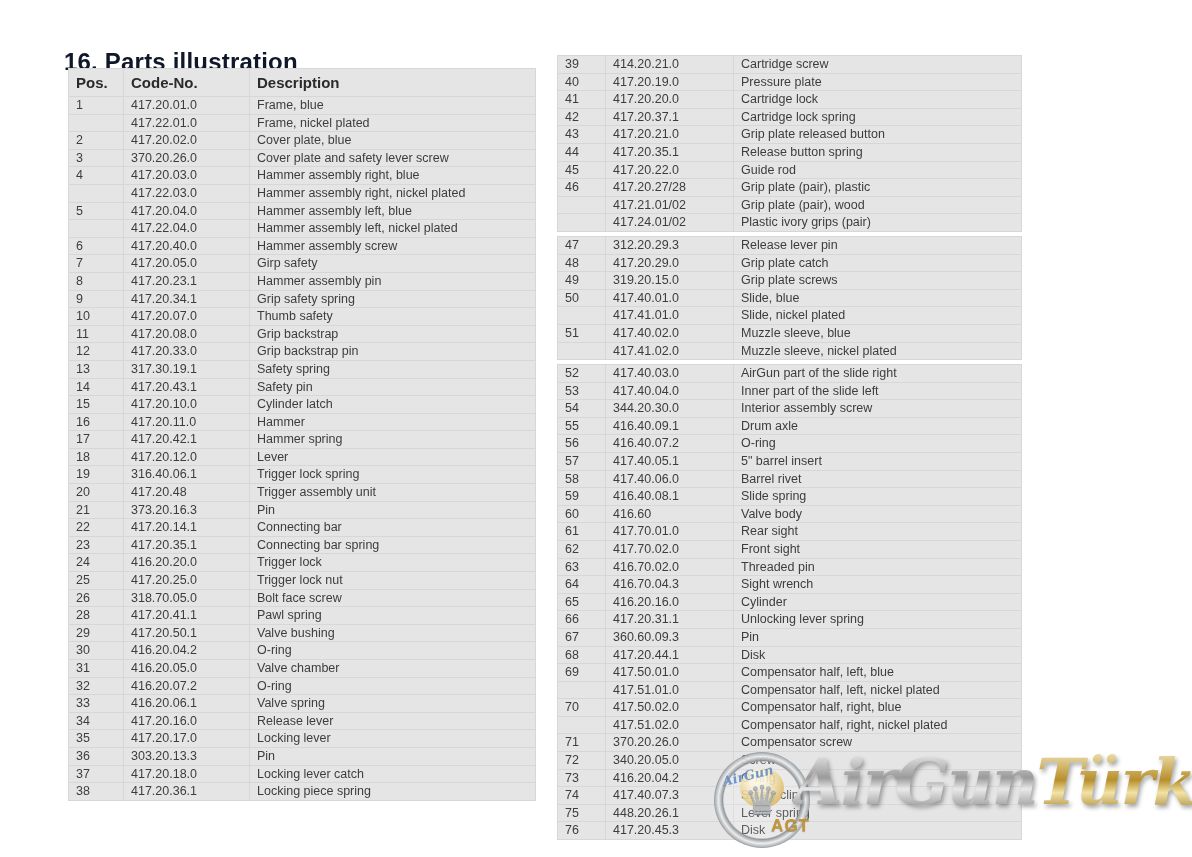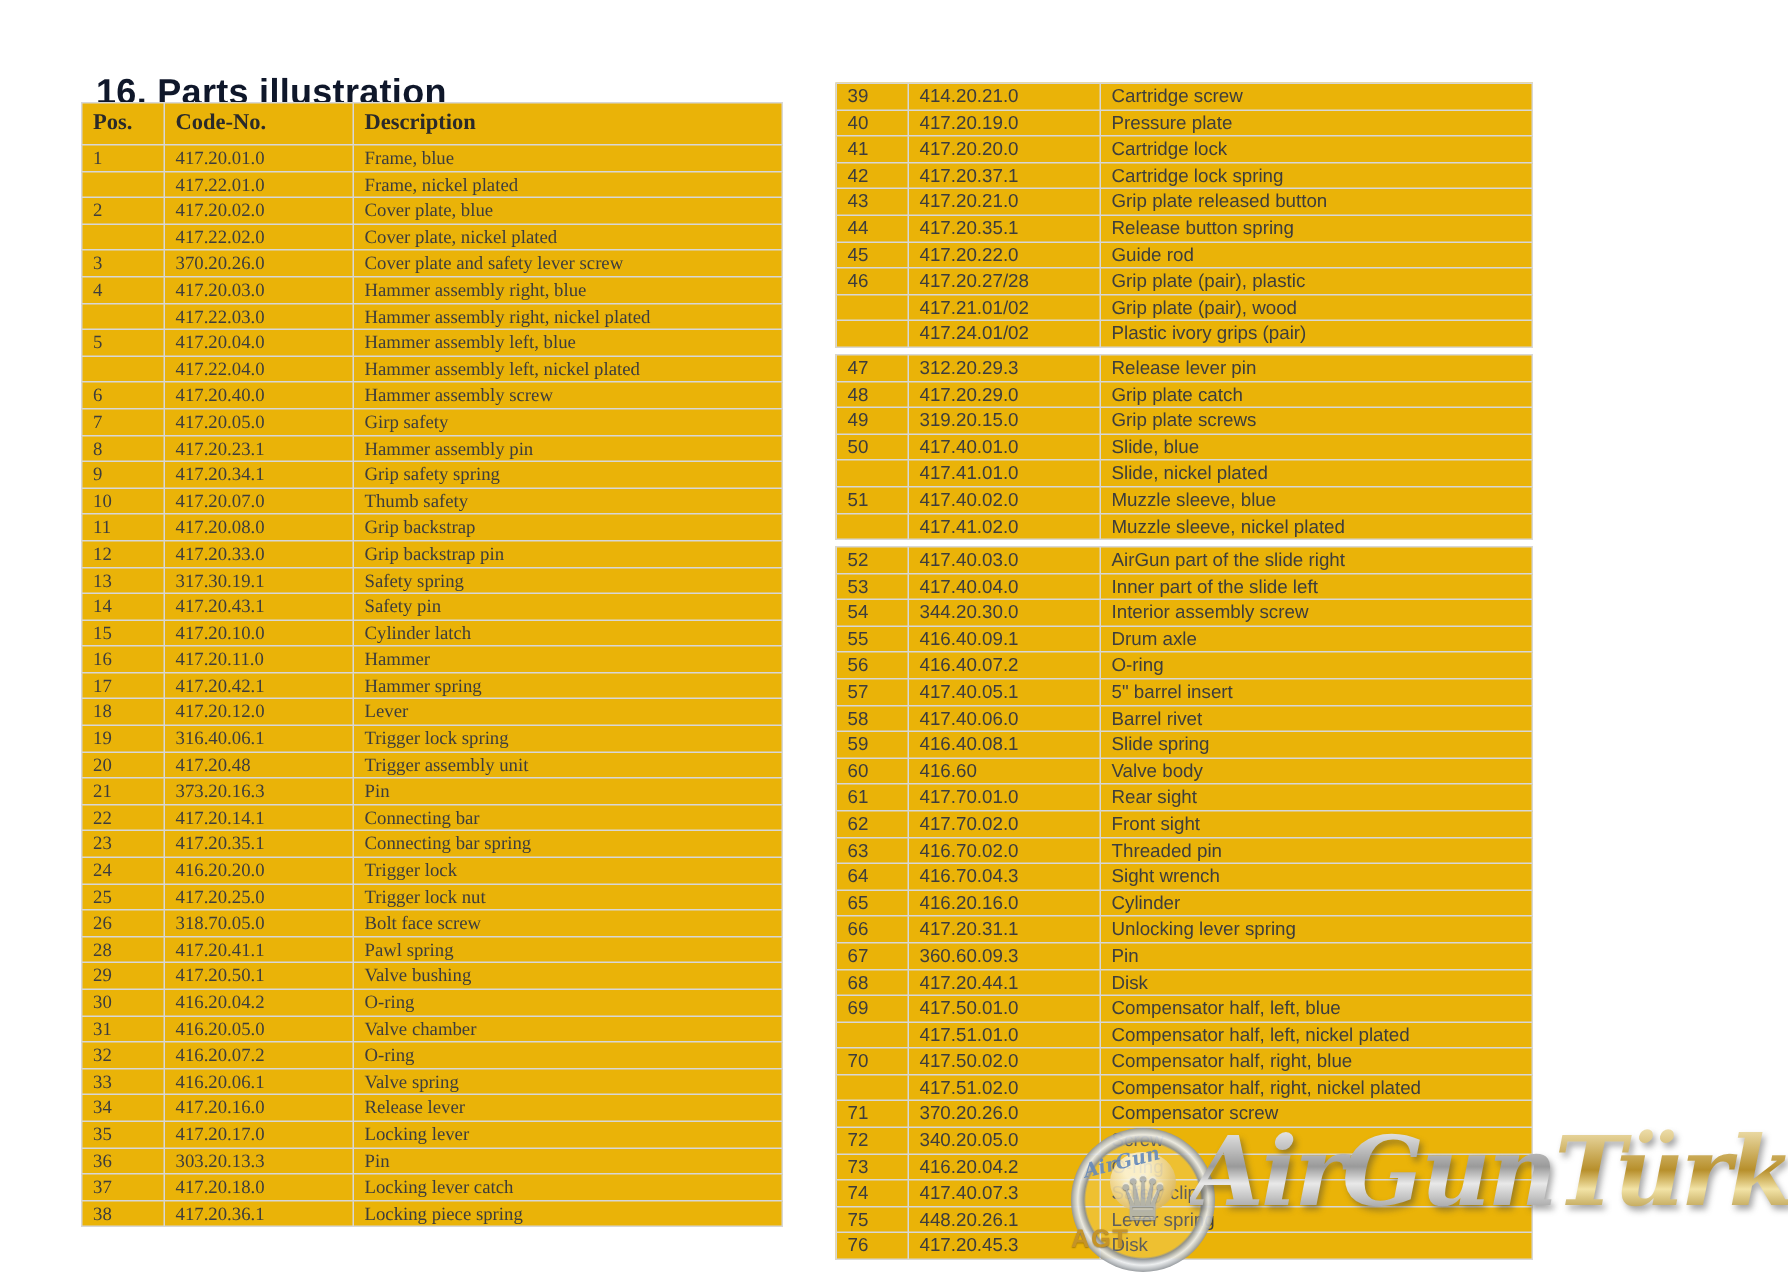--- a/index.html
+++ b/index.html
@@ -13,42 +13,42 @@
   }
   .page-title {
     position:absolute; left:64px; top:32px;
     font-size:24px; font-weight:bold; color:#0f172a;
     letter-spacing:0.2px;
   }
   table.parts {
     border-collapse:collapse;
     table-layout:fixed;
     position:absolute;
-    background:#eab308;
+    background:#e5e5e5;
   }
   table.parts td, table.parts th {
     border:1px solid #d7d7d7;
     font-size:12.5px;
     color:#3d3d3d;
     height:16.6px;
     line-height:16.6px;
     padding:0 0 0 7px;
     white-space:nowrap;
     overflow:hidden;
     text-align:left;
     font-weight:normal;
   }
   table.parts th {
     font-size:15px;
     font-weight:bold;
     color:#2a2a2a;
     height:27px;
     line-height:27px;
   }
-  #left-table { left:54px; top:68px; width:467px;font-family:Liberation Serif, serif; }
+  #left-table { left:68px; top:68px; width:467px; }
   #right-block-1 { left:557px; top:55px;  width:464px; }
   #right-block-2 { left:557px; top:236px; width:464px; }
   #right-block-3 { left:557px; top:364px; width:464px; }
 
   
   .watermark { position:absolute; left:0; top:0; width:1192px; height:857px; pointer-events:none; }
   .wm-script {
     position:absolute; left:793px; top:744px;
     font-family:"DejaVu Serif", serif;
     font-style:italic; font-weight:bold;
@@ -88,21 +88,21 @@
   }
   .wm-badge-script {
     position:absolute; left:8px; top:16px;
     font-family:"DejaVu Serif", serif; font-style:italic; font-weight:bold;
     font-size:13px; color:#5b86c8;
     transform:rotate(-14deg);
     white-space:nowrap; opacity:0.9;
   }
   .wm-agt {
     position:absolute; left:0; right:0; bottom:12px;
-    text-align:left;
+    text-align:right;
     font-size:17px; font-weight:bold; letter-spacing:1px;
     color:#c2912a; text-shadow:0 1px 1px rgba(90,60,0,0.5);
   }
 </style>
 </head>
 <body>
 
 <h1 class="page-title">16. Parts illustration</h1>
 
 <table class="parts" id="left-table">
@@ -128,25 +128,20 @@
         <td></td>
         <td>417.22.01.0</td>
         <td>Frame, nickel plated</td>
       </tr>
       <tr>
         <td>2</td>
         <td>417.20.02.0</td>
         <td>Cover plate, blue</td>
       </tr>
       <tr>
-        <td></td>
-        <td>417.22.02.0</td>
-        <td>Cover plate, nickel plated</td>
-      </tr>
-      <tr>
         <td>3</td>
         <td>370.20.26.0</td>
         <td>Cover plate and safety lever screw</td>
       </tr>
       <tr>
         <td>4</td>
         <td>417.20.03.0</td>
         <td>Hammer assembly right, blue</td>
       </tr>
       <tr>

